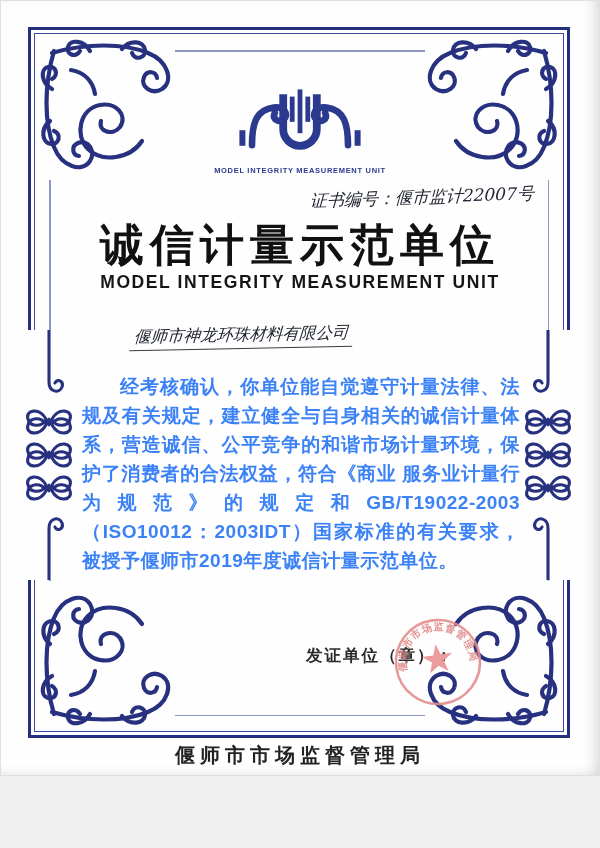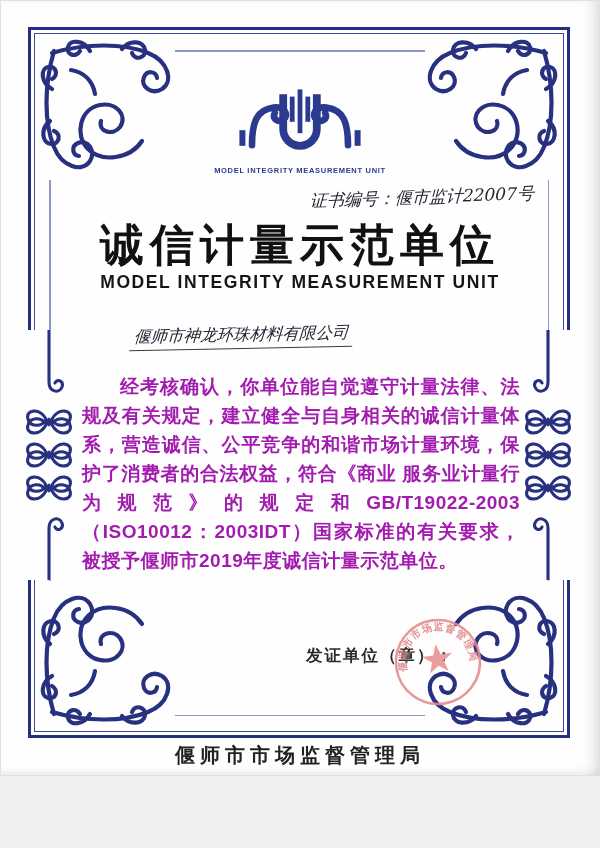--- a/index.html
+++ b/index.html
@@ -42,21 +42,21 @@
     font-family:Liberation Sans, sans-serif;font-weight:bold;
     font-size:44px;letter-spacing:6px;color:#111;}
   .title-en{position:absolute;left:0;top:272px;width:600px;text-align:center;
     font-weight:bold;font-size:17.5px;letter-spacing:1.6px;color:#151515;}
   .company{position:absolute;left:130px;top:324px;
     font-family:"DejaVu Serif","Liberation Serif",serif;font-style:italic;
     font-size:16.5px;color:#232733;transform:rotate(-1.2deg) skewX(-5deg);}
   .company .uline{display:inline-block;min-width:178px;text-align:center;
     padding:0 4px 2px 4px;border-bottom:1.5px solid #3a3a3a;}
   .bodytext{position:absolute;left:82px;top:372px;width:438px;
-    font-size:19px;line-height:29px;font-weight:bold;color:#a21caf;
+    font-size:19px;line-height:29px;font-weight:bold;color:#3b82f6;
     text-align:justify;text-indent:2em;letter-spacing:.5px;}
   .issuer{position:absolute;left:306px;top:645px;font-size:16.5px;font-weight:bold;
     letter-spacing:2px;color:#2a2a2a;}
   .seal{position:absolute;left:376px;top:600px;width:124px;height:124px;
     transform:rotate(-8deg);opacity:.9;pointer-events:none;}
   .footer-org{position:absolute;left:0;top:742px;width:600px;text-align:center;
     font-size:20px;font-weight:bold;letter-spacing:5px;color:#222;}
 </style>
 </head>
 <body>

